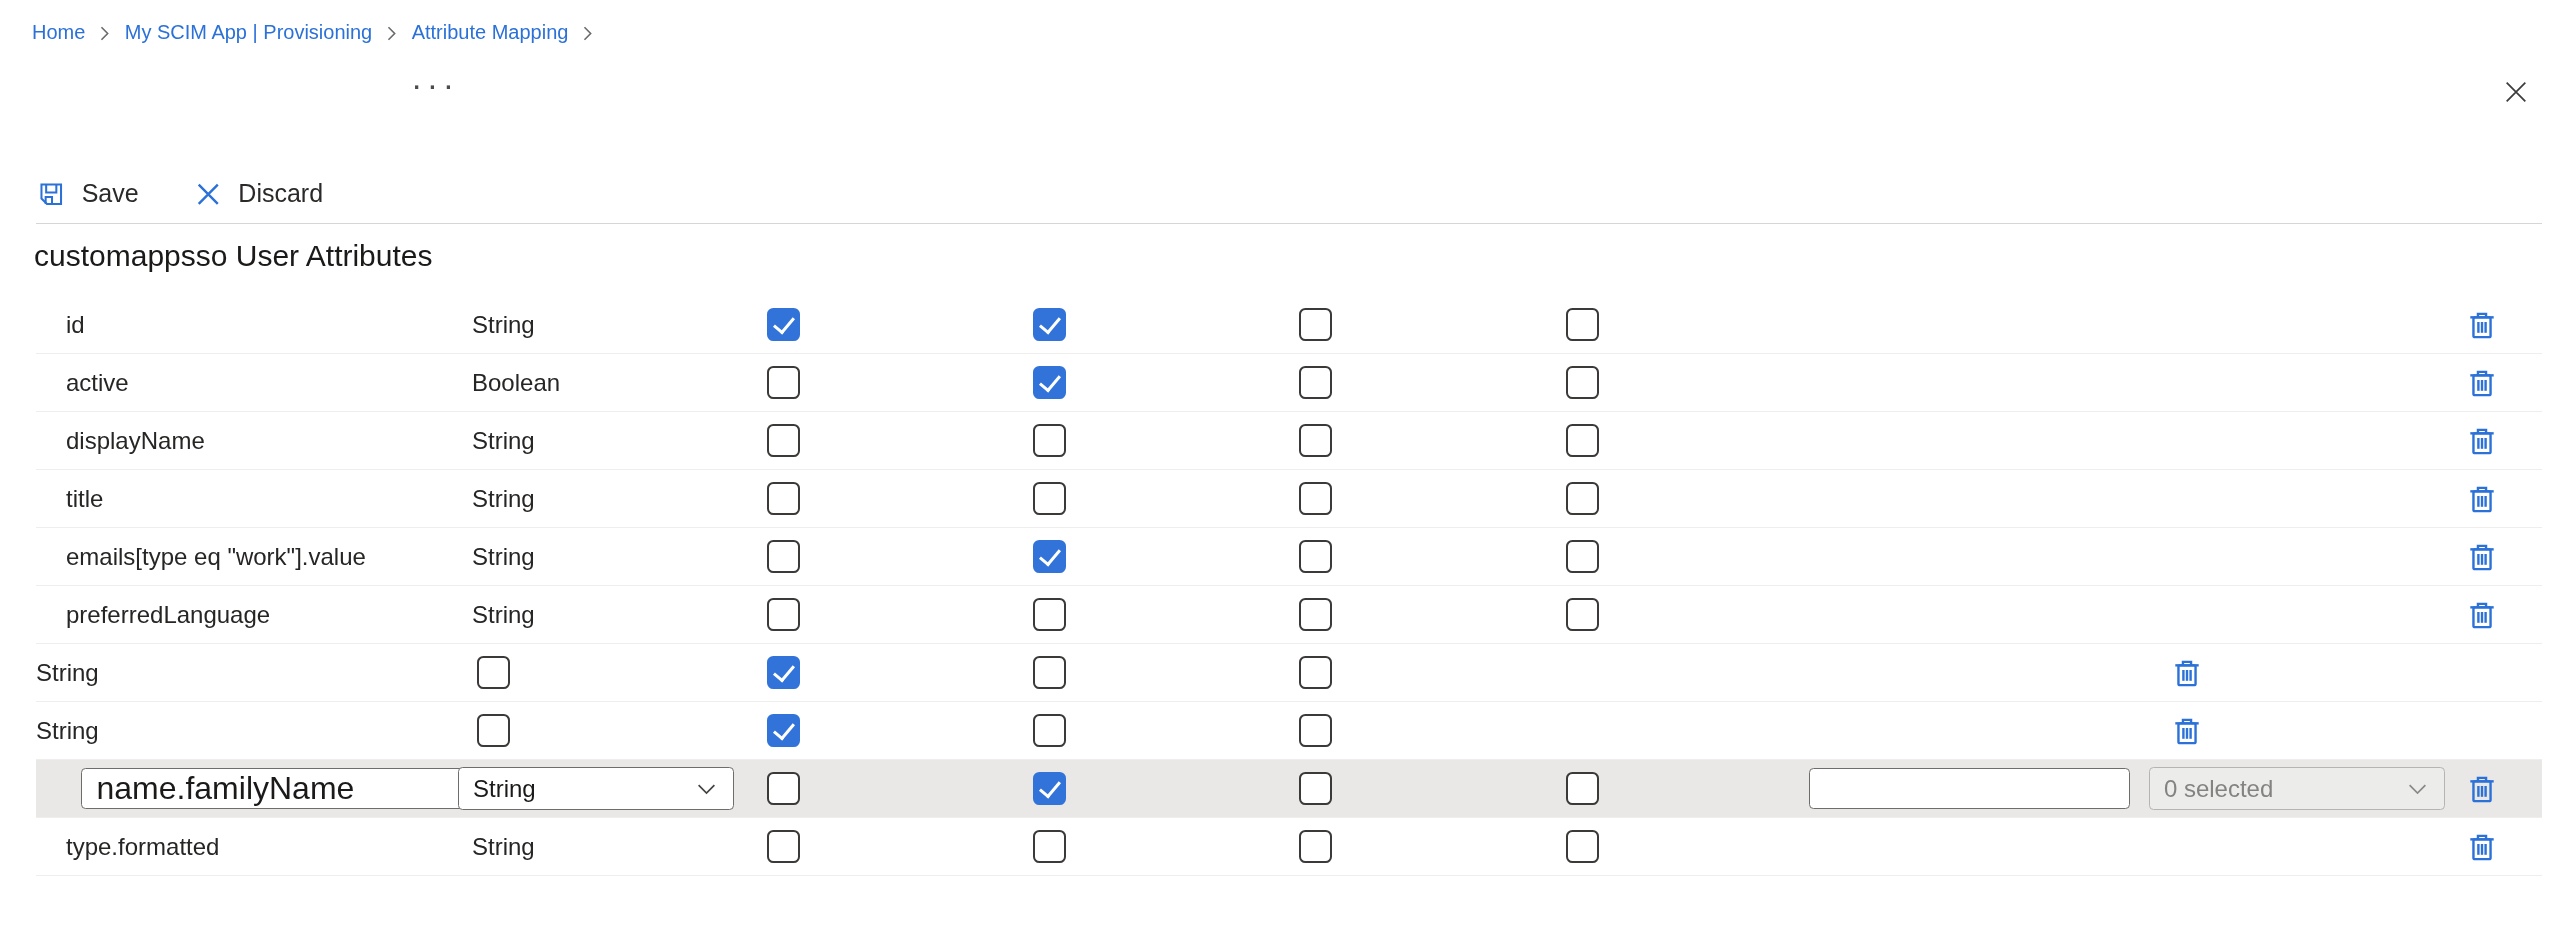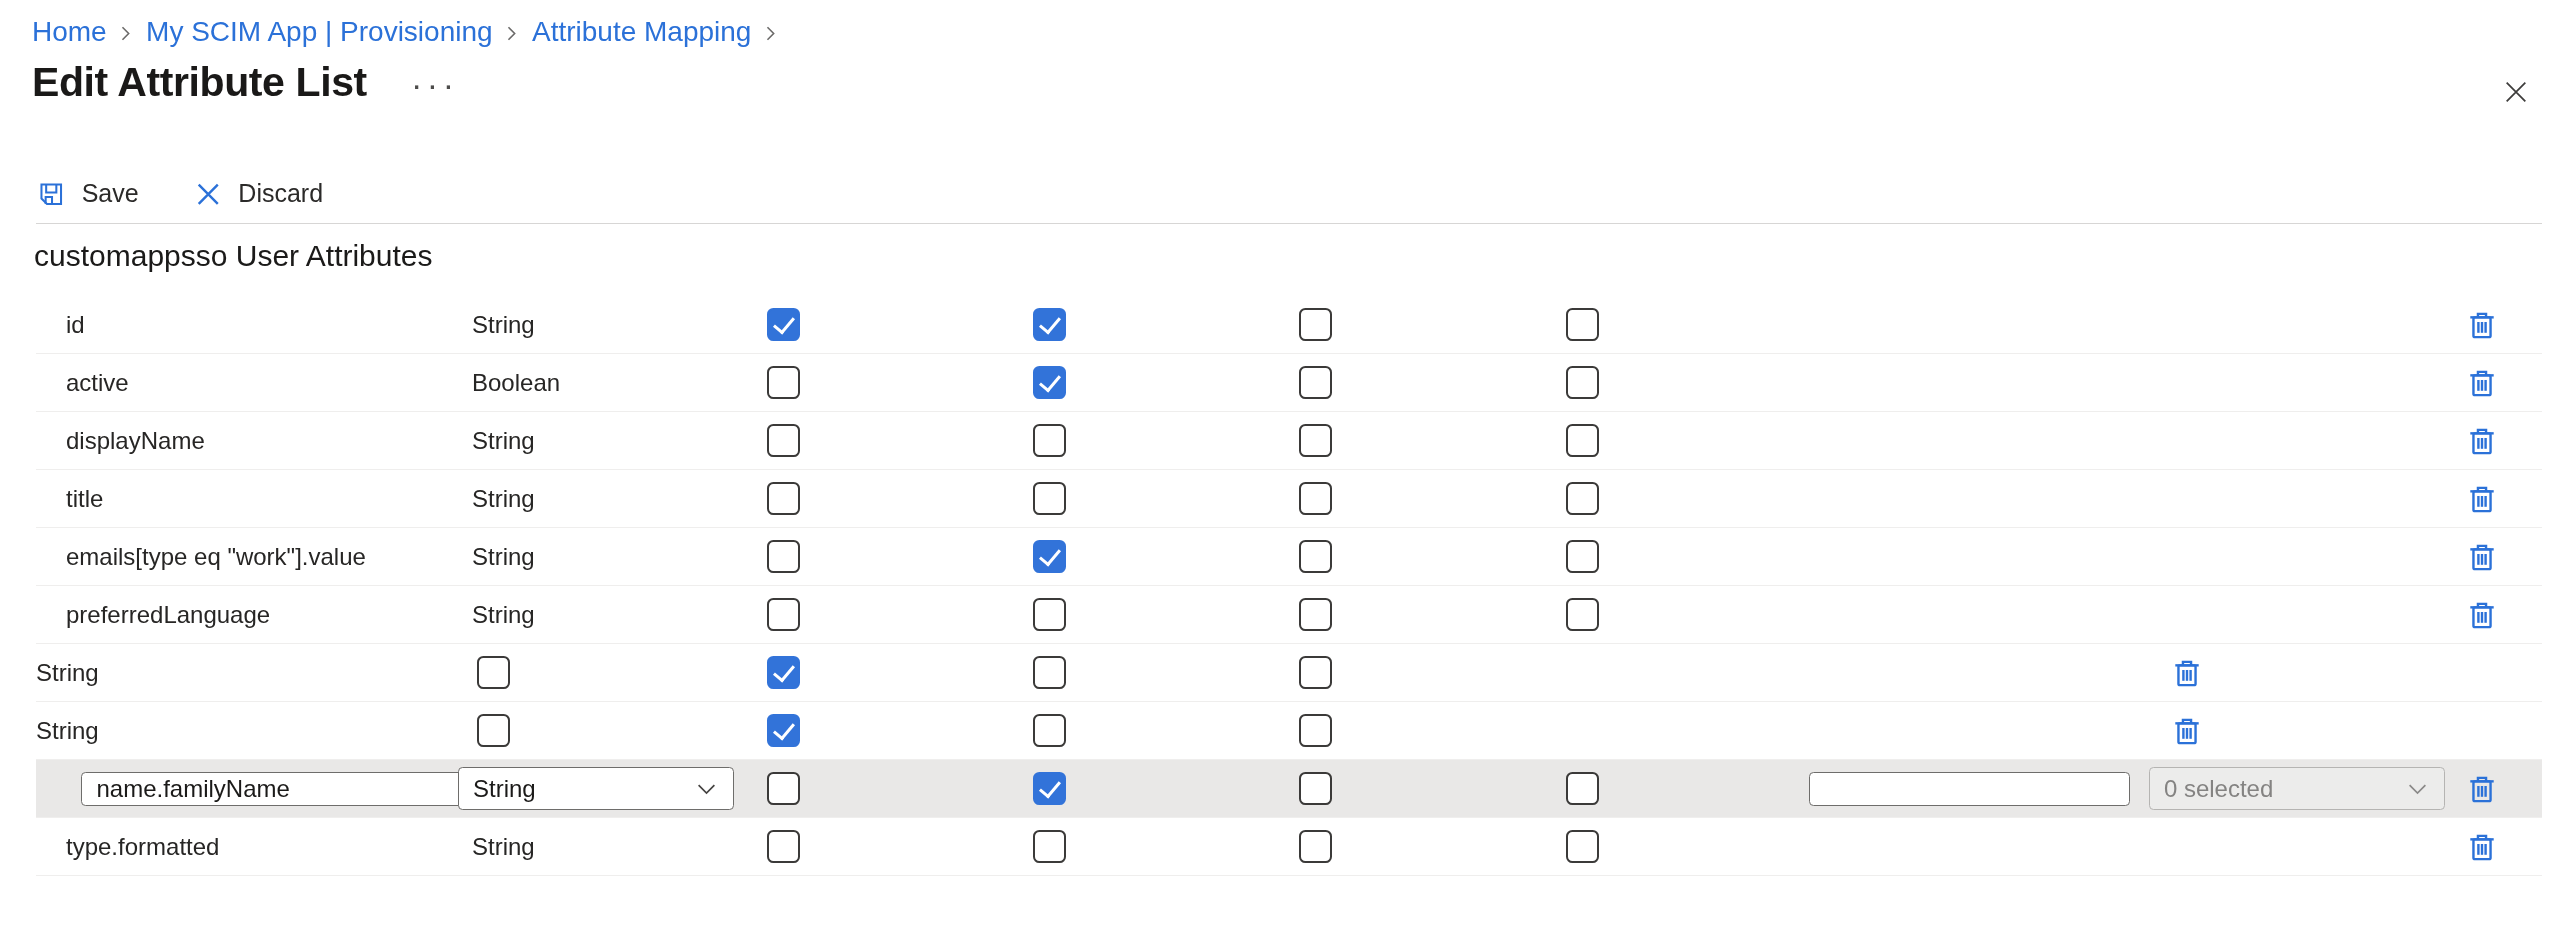--- a/index.html
+++ b/index.html
@@ -1,21 +1,21 @@
 <!DOCTYPE html>
 <html style="font-size:14.3px"><head>
 <meta charset="utf-8">
 <style>
   * { margin:0; padding:0; box-sizing:border-box; }
   html,body { width:2576px; height:930px; background:#ffffff; overflow:hidden;
     font-family:"Liberation Sans","DejaVu Sans",sans-serif; -webkit-font-smoothing:antialiased; }
   .stage { position:relative; width:2576px; height:930px; background:#fff; }
 
   
-  .breadcrumb { position:absolute; left:32px; top:14.3px; height:36px; display:flex; align-items:center; gap:11.7px; font-size:28px; }
+  .breadcrumb { position:absolute; left:32px; top:14.3px; height:36px; display:flex; align-items:center; gap:11.7px; font-size:20px; }
   .breadcrumb a { color:#2b71d8; text-decoration:none; cursor:pointer; white-space:pre; }
   .crumb-sep { display:flex; align-items:center; margin-top:1.8px; }
 
   
   .page-title { position:absolute; left:32px; top:59px; font-size:41px; font-weight:700; color:#1a1918; letter-spacing:-0.4px; }
   .more-btn { position:absolute; left:411px; top:66px; font-size:34px; color:#4d4c4b; letter-spacing:4.5px; cursor:pointer; line-height:36px; }
   .close-btn { position:absolute; left:2492px; top:68px; width:47px; height:47px; display:flex; align-items:center; justify-content:center; cursor:pointer; }
 
   
   .toolbar { position:absolute; left:36px; top:170px; width:2506px; height:54px; display:flex; align-items:center; gap:54px; border-bottom:1.8px solid #d7d6d5; padding-bottom:5.4px; }
@@ -36,21 +36,21 @@
   .row.editing { background:#e9e8e7; }
   .cbwrap { display:flex; align-items:center; }
   .checkbox { width:33px; height:33px; margin-left:4.5px; border:2.7px solid #3b3a39; border-radius:6.3px; background:#fff; position:relative; cursor:pointer; }
   .checkbox.checked { background:#3273d9; border-color:#3273d9; }
   .checkbox.checked::after { content:""; position:absolute; left:9px; top:2.7px; width:9px; height:17px;
     border-right:3px solid #fff; border-bottom:3px solid #fff; transform:rotate(40deg); }
   .trash-btn { width:36px; height:36px; margin-left:7.2px; display:flex; align-items:center; justify-content:center; cursor:pointer; background:none; border:none; }
 
   
   .row:not(.editing) .edit-only { display:none; }
-  .text-input { height:34px; border:1.8px solid #6e6d6b; border-radius:4.5px; background:#fff; font-size:24px;
+  .text-input { height:41px; border:1.8px solid #6e6d6b; border-radius:4.5px; background:#fff; font-size:32px;
     font-family:inherit; color:#1b1a19; padding:0 14.3px; outline:none; }
   .name-input { width:389px; margin-left:15.2px; }
   .api-input { width:321px; margin-left:-14.3px; }
   .selectbox { height:43px; border:1.8px solid #6e6d6b; border-radius:4.5px; background:#fff; display:flex;
     align-items:center; justify-content:space-between; padding:0 12.5px 0 14.3px; cursor:pointer; }
   .type-select { width:276px; margin-left:-14.3px; }
   .sel-label { font-size:24px; color:#1b1a19; }
   .multi-select { width:296px; margin-left:-13.4px; background:#ececeb; border-color:#b5b4b2; }
   .multi-select .sel-label { color:#848382; }
   svg { display:block; }
@@ -74,21 +74,20 @@
         </svg>
     </span>
     <a>Attribute Mapping</a>
     <span class="crumb-sep">
       <svg width="16" height="23" viewBox="0 0 18 26">
           <polyline points="5,6 12,13 5,20" fill="none" stroke="#6b6a69" stroke-width="1.8"></polyline>
         </svg>
     </span>
   </nav>
 
-  <h1 class="page-title">Edit Attribute List</h1>
   <div class="more-btn">···</div>
   <div class="close-btn">
     <span>
       <svg width="32" height="32" viewBox="0 0 24 24">
           <path d="M5 5 L19 19 M19 5 L5 19" stroke="#3d3c3b" stroke-width="1.3" fill="none"></path>
         </svg>
     </span>
   </div>
 
   <div class="toolbar">

